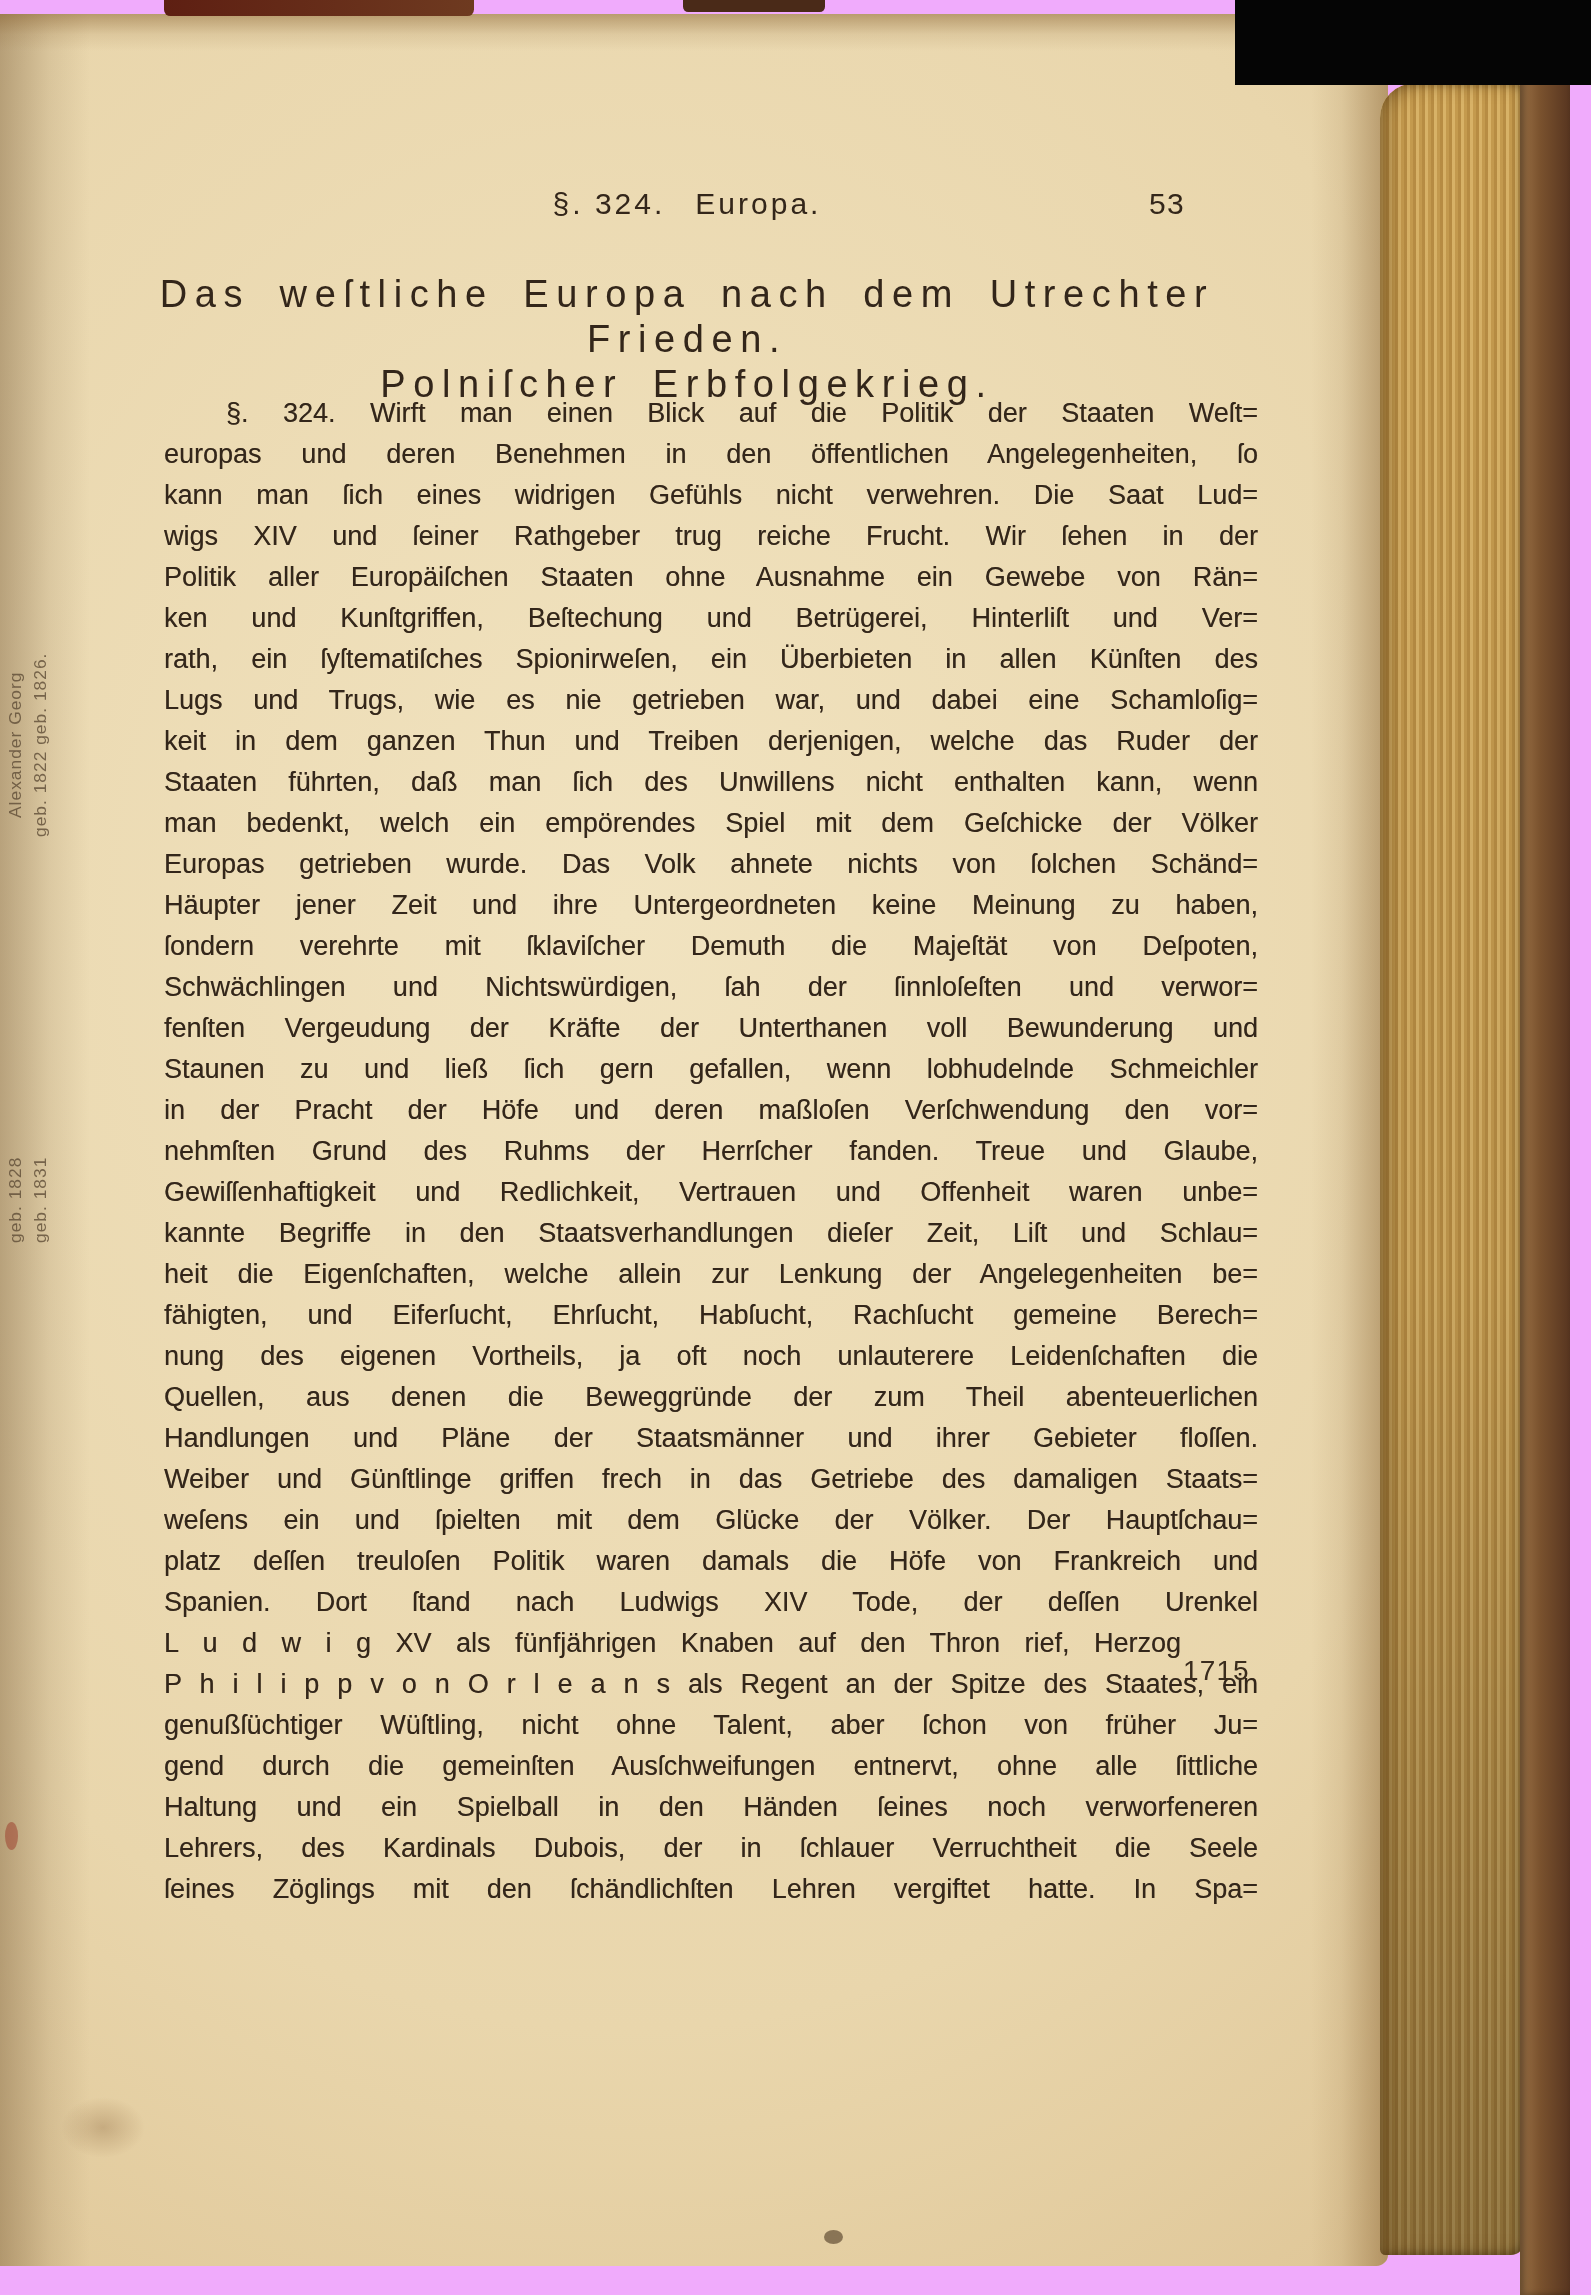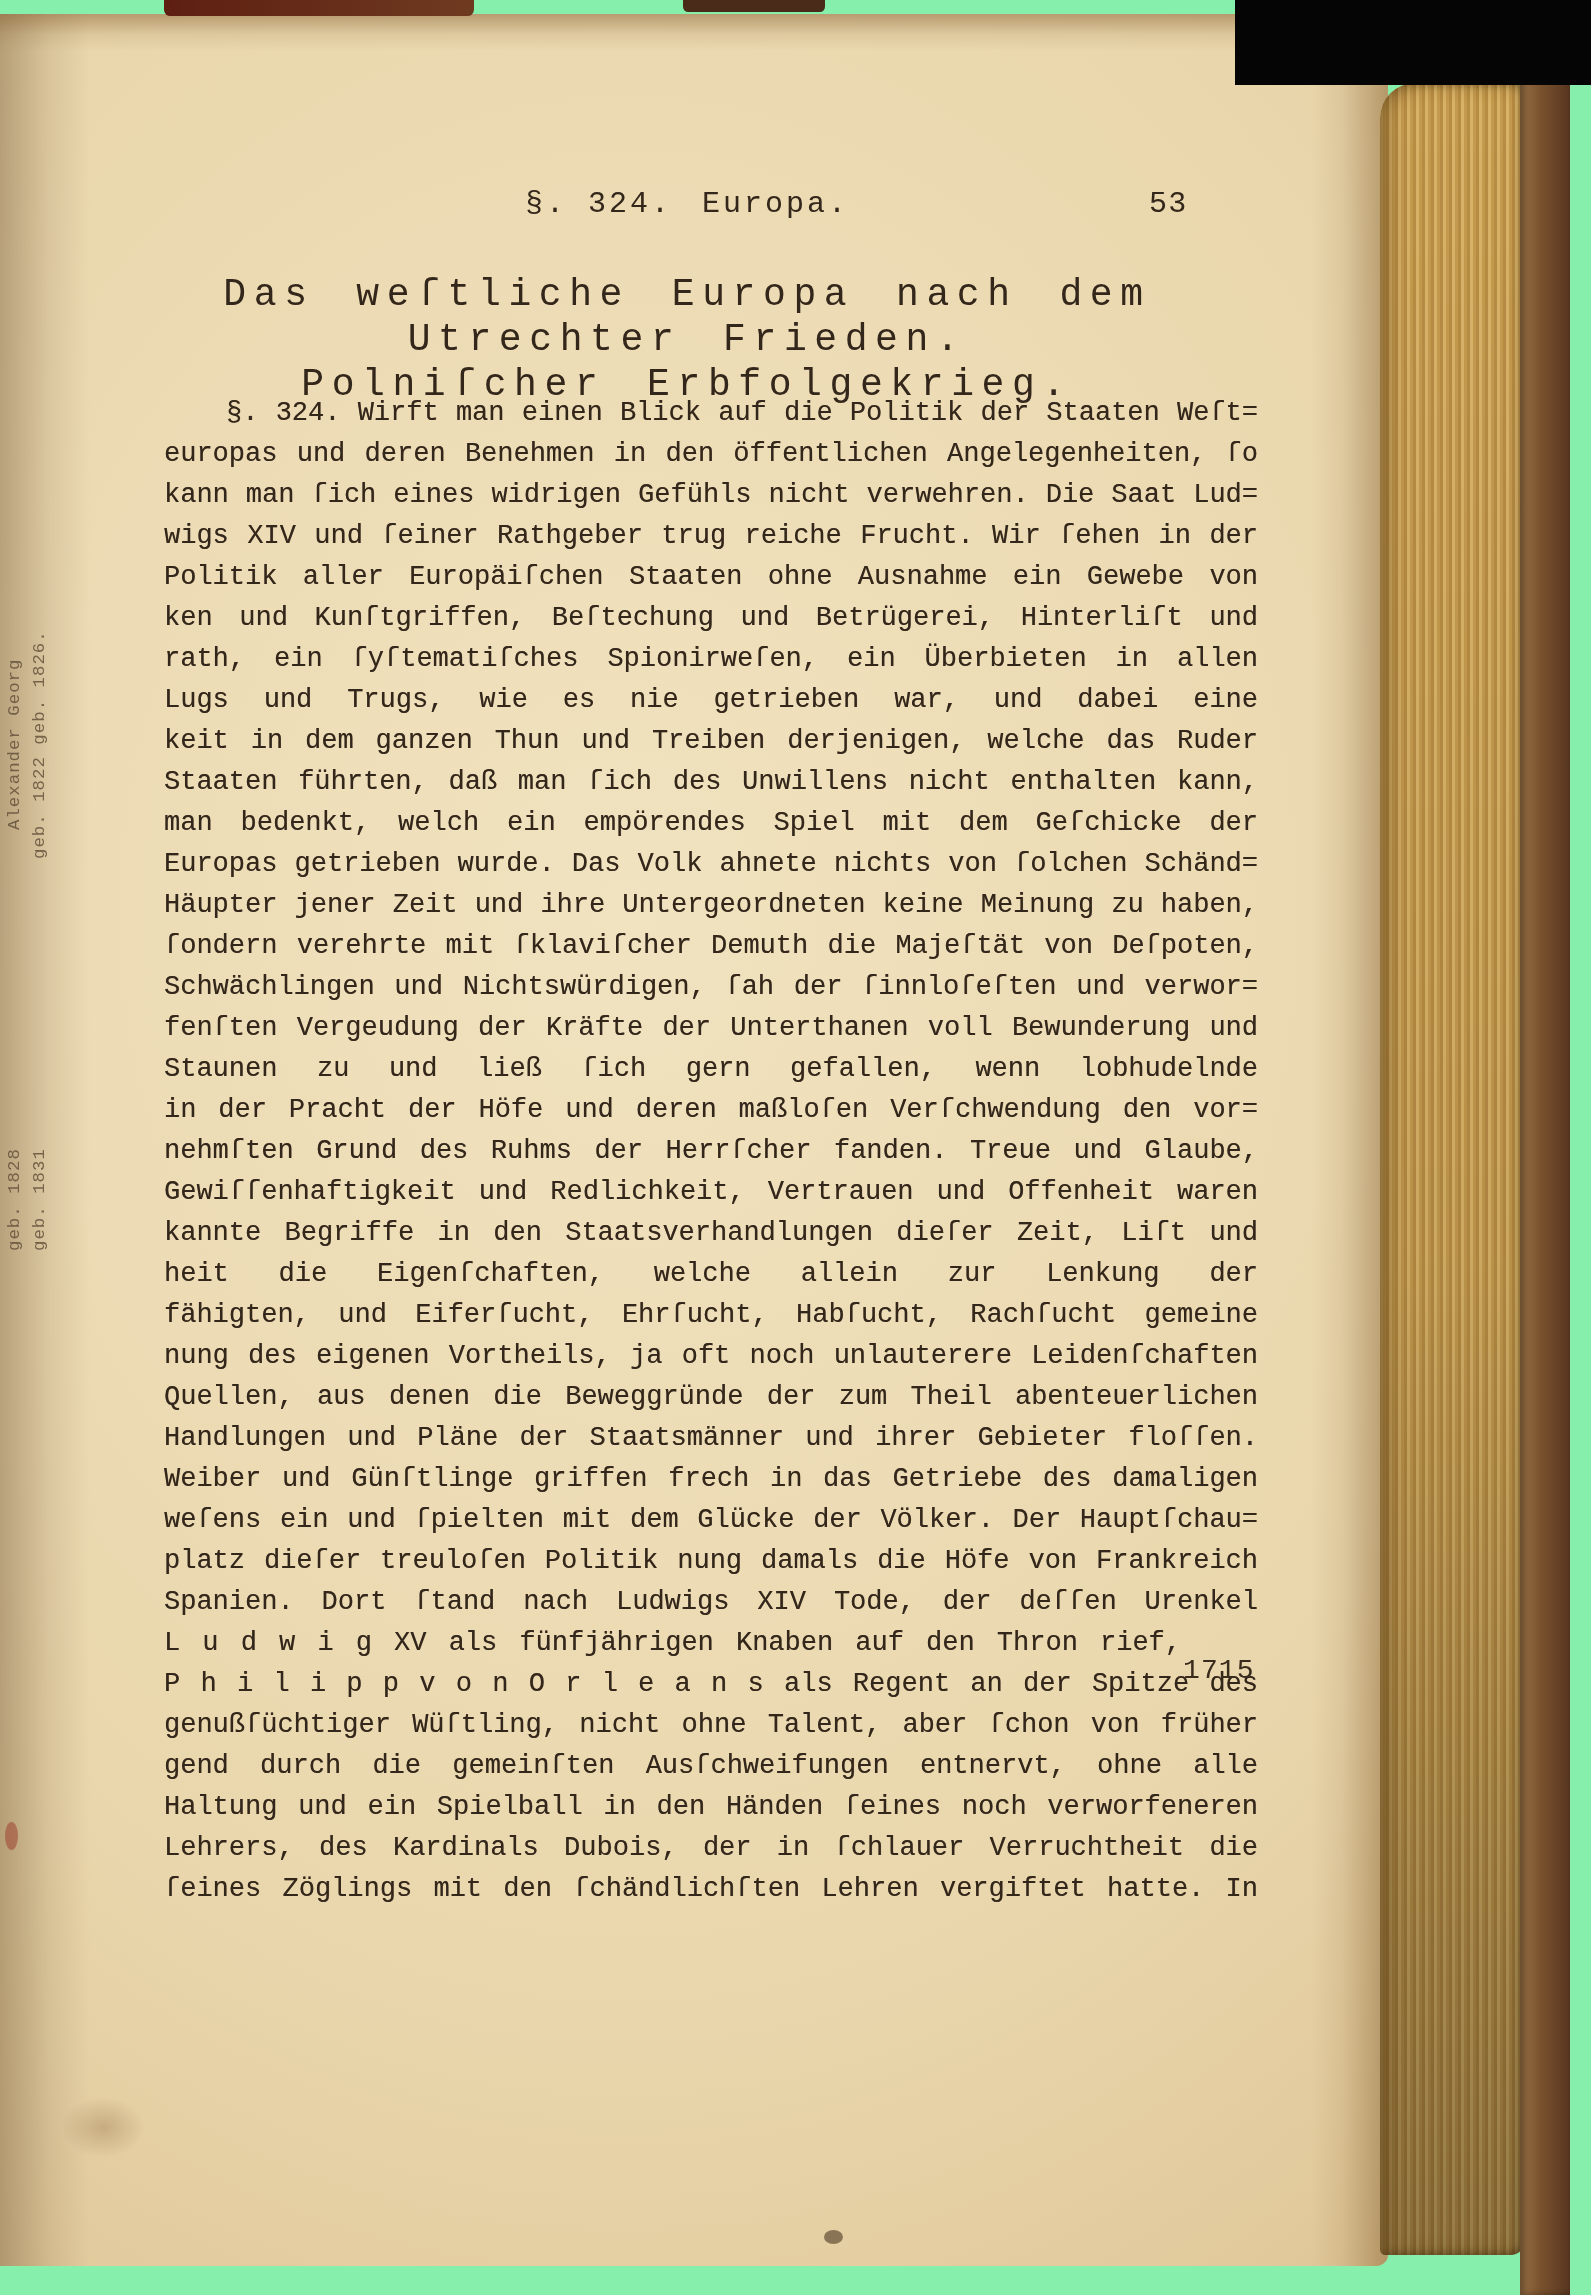--- a/index.html
+++ b/index.html
@@ -1,19 +1,19 @@
 <!DOCTYPE html>
 <html style="font-size:10.3px"><head>
 <meta charset="utf-8">
 <style>
   html,body{margin:0;padding:0;background:#070707;}
   .scene{
     position:relative;width:1591px;height:2295px;overflow:hidden;
-    background:#86efac;
-    font-family:Liberation Mono, monospace;
+    background:#f0abfc;
+    font-family:Liberation Sans, sans-serif;
   }
   
   .page{
     position:absolute;left:0;top:14px;width:1388px;height:2252px;
     background:radial-gradient(120% 90% at 45% 40%, #f1e3c0 0%, #e9d6ac 55%, #dfc697 82%, #d2b37c 100%);
     border-radius:0 17px 11.6px 0;
   }
   .page::before{ 
     content:"";position:absolute;left:0;top:0;width:90px;height:100%;
     background:linear-gradient(90deg, rgba(100,70,35,.38), rgba(100,70,35,.12) 55%, transparent);
@@ -140,21 +140,21 @@
         <div class="bodyline">nehmſten Grund des Ruhms der Herrſcher fanden. Treue und Glaube,</div>
         <div class="bodyline">Gewiſſenhaftigkeit und Redlichkeit, Vertrauen und Offenheit waren unbe=</div>
         <div class="bodyline">kannte Begriffe in den Staatsverhandlungen dieſer Zeit, Liſt und Schlau=</div>
         <div class="bodyline">heit die Eigenſchaften, welche allein zur Lenkung der Angelegenheiten be=</div>
         <div class="bodyline">fähigten, und Eiferſucht, Ehrſucht, Habſucht, Rachſucht gemeine Berech=</div>
         <div class="bodyline">nung des eigenen Vortheils, ja oft noch unlauterere Leidenſchaften die</div>
         <div class="bodyline">Quellen, aus denen die Beweggründe der zum Theil abenteuerlichen</div>
         <div class="bodyline">Handlungen und Pläne der Staatsmänner und ihrer Gebieter floſſen.</div>
         <div class="bodyline">Weiber und Günſtlinge griffen frech in das Getriebe des damaligen Staats=</div>
         <div class="bodyline">weſens ein und ſpielten mit dem Glücke der Völker. Der Hauptſchau=</div>
-        <div class="bodyline">platz dieſer treuloſen Politik nung damals die Höfe von Frankreich und</div>
+        <div class="bodyline">platz deſſen treuloſen Politik waren damals die Höfe von Frankreich und</div>
         <div class="bodyline">Spanien. Dort ſtand nach Ludwigs XIV Tode, der deſſen Urenkel</div>
         <div class="bodyline padded">L u d w i g XV als fünfjährigen Knaben auf den Thron rief, Herzog</div>
         <div class="bodyline">P h i l i p p v o n O r l e a n s als Regent an der Spitze des Staates, ein</div>
         <div class="bodyline">genußſüchtiger Wüſtling, nicht ohne Talent, aber ſchon von früher Ju=</div>
         <div class="bodyline">gend durch die gemeinſten Ausſchweifungen entnervt, ohne alle ſittliche</div>
         <div class="bodyline">Haltung und ein Spielball in den Händen ſeines noch verworfeneren</div>
         <div class="bodyline">Lehrers, des Kardinals Dubois, der in ſchlauer Verruchtheit die Seele</div>
         <div class="bodyline">ſeines Zöglings mit den ſchändlichſten Lehren vergiftet hatte. In Spa=</div>
       </div>
 

